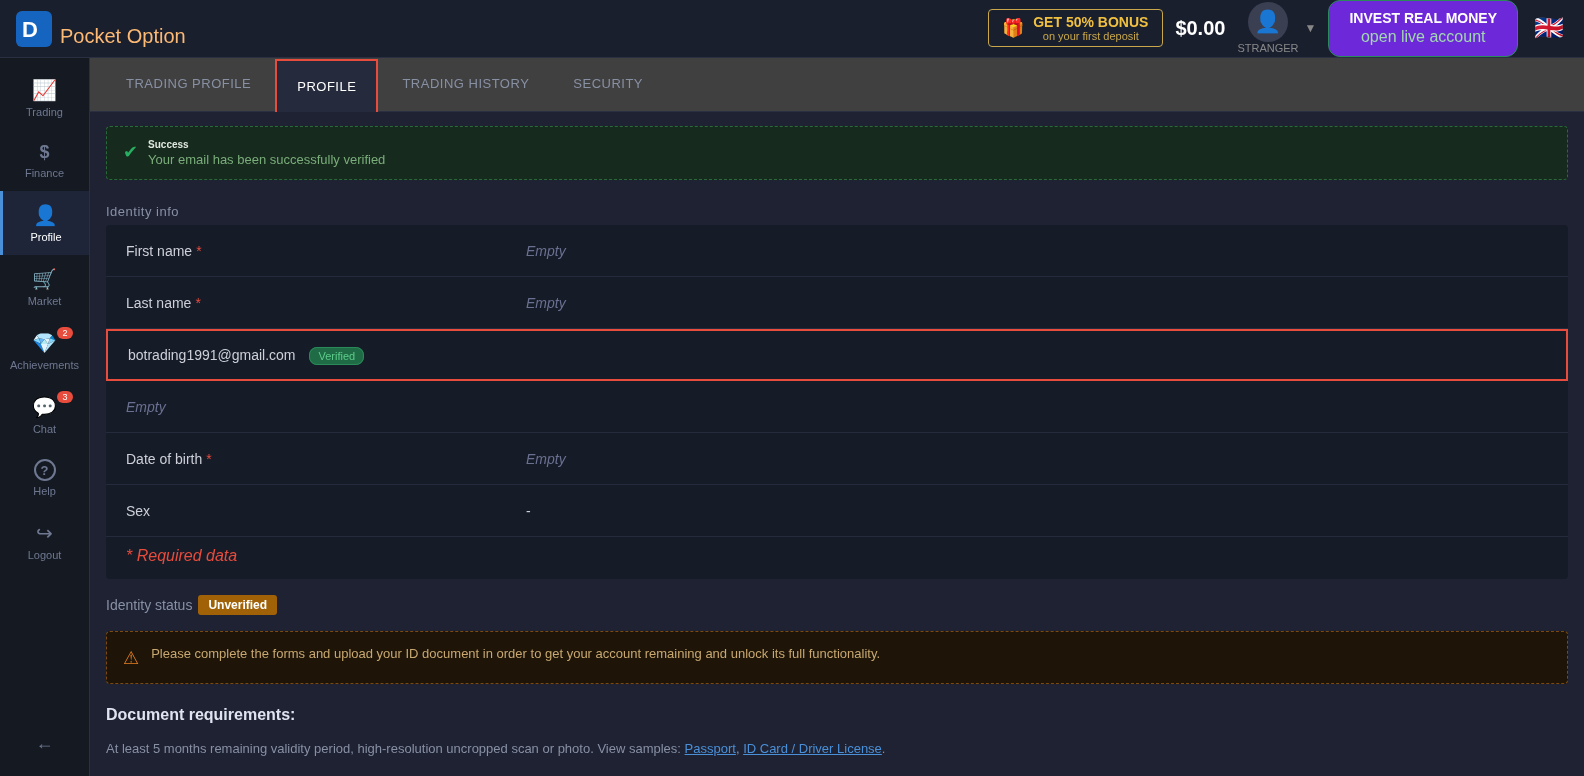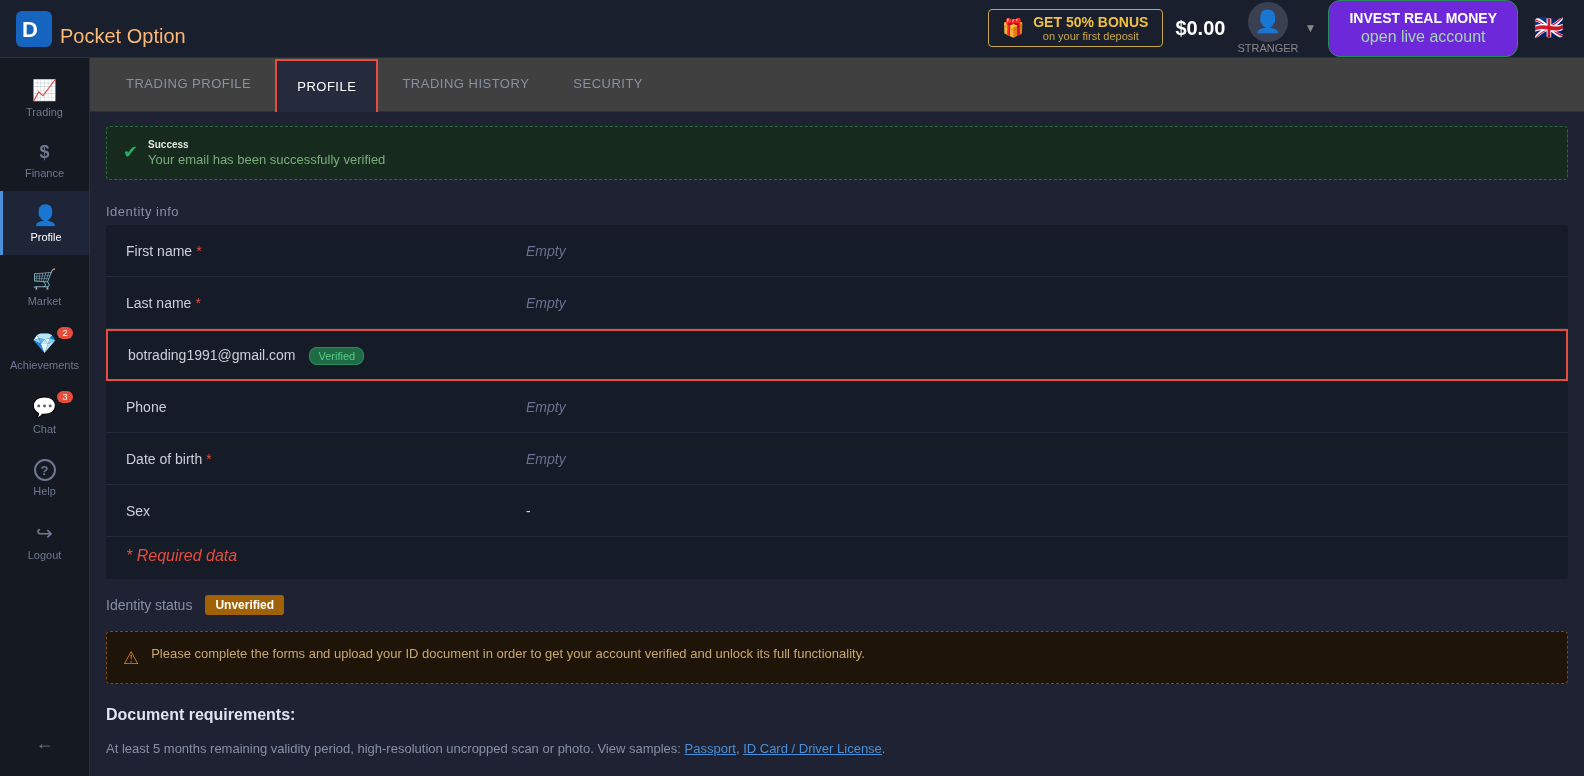--- a/index.html
+++ b/index.html
@@ -262,21 +262,21 @@
       font-size: 16px;
       color: #e74c3c;
       font-style: italic;
     }
 
     
     .status-section {
       padding: 16px 16px 8px 16px;
       display: flex;
       align-items: center;
-      gap: 13px;
+      gap: 6px;
     }
     .status-label { font-size: 14px; color: #8890a4; }
     .unverified-badge {
       background: #a16207;
       color: #fff;
       font-size: 12px;
       border-radius: 3px;
       padding: 3px 10px;
       font-weight: 600;
     }
@@ -428,23 +428,20 @@
       </div>
 
       <div class="identity-row highlighted">
         <div class="field-value normal">
           <span>botrading1991@gmail.com</span>
           <span class="verified-badge">Verified</span>
         </div>
       </div>
 
       <div class="identity-row">
-        <div class="field-label">
-          <span>Phone</span>
-        </div>
         <div class="field-value">Empty</div>
       </div>
 
       <div class="identity-row">
         <div class="field-label">
           <span>Date of birth</span><span class="required">*</span>
         </div>
         <div class="field-value">Empty</div>
       </div>
 
@@ -457,21 +454,21 @@
       <div class="required-note">* Required data</div>
     </div>
 
     <div class="status-section">
       <span class="status-label">Identity status</span>
       <span class="unverified-badge">Unverified</span>
     </div>
 
     <div class="warning-box">
       <span class="warning-icon">⚠</span>
-      <span>Please complete the forms and upload your ID document in order to get your account verified and unlock its full functionality.</span>
+      <span>Please complete the forms and upload your ID document in order to get your account remaining and unlock its full functionality.</span>
     </div>
 
     <div class="doc-section">
       <div class="doc-title">Document requirements:</div>
       <div class="doc-text">
         <span>At least 5 months remaining validity period, high-resolution uncropped scan or photo. View samples:</span>
         <a class="doc-link">Passport</a>,
         <a class="doc-link">ID Card / Driver License</a>.
       </div>
     </div>

